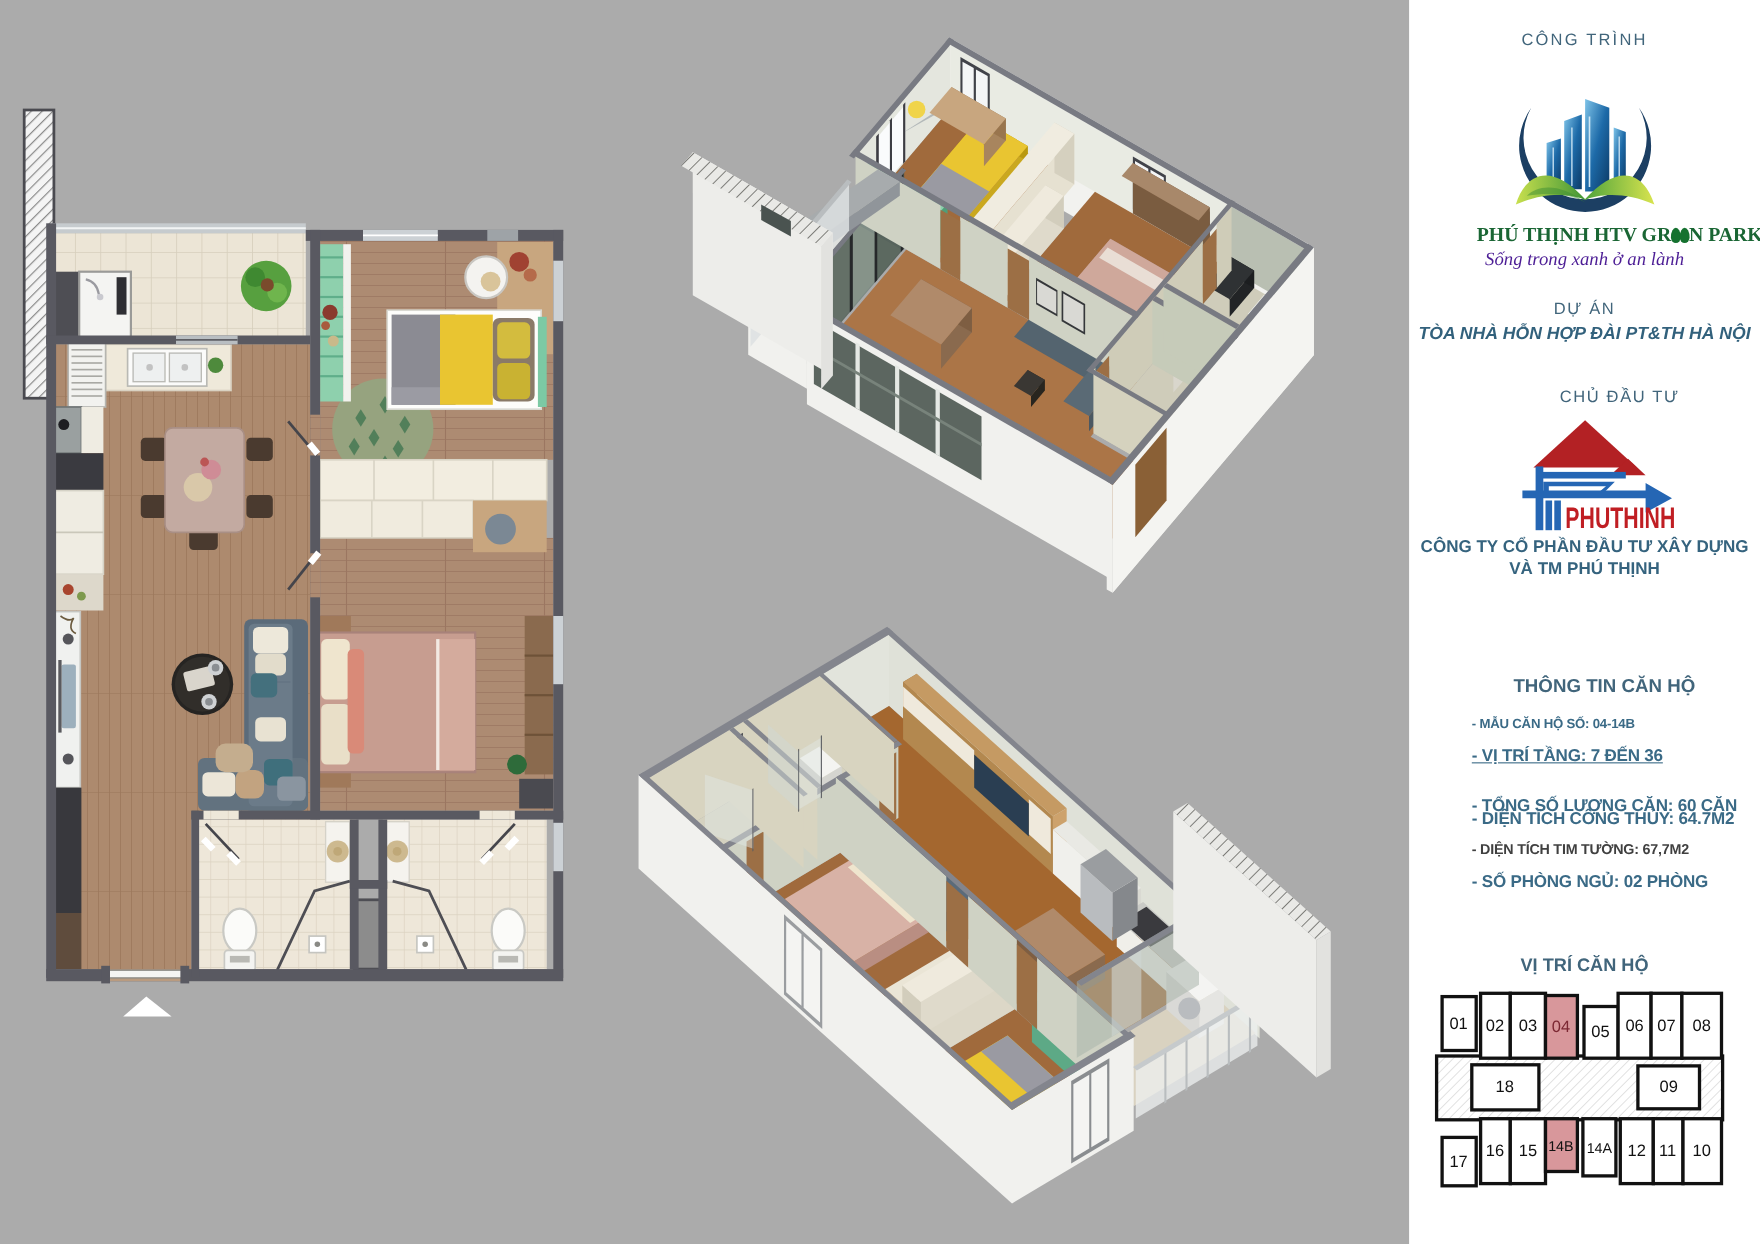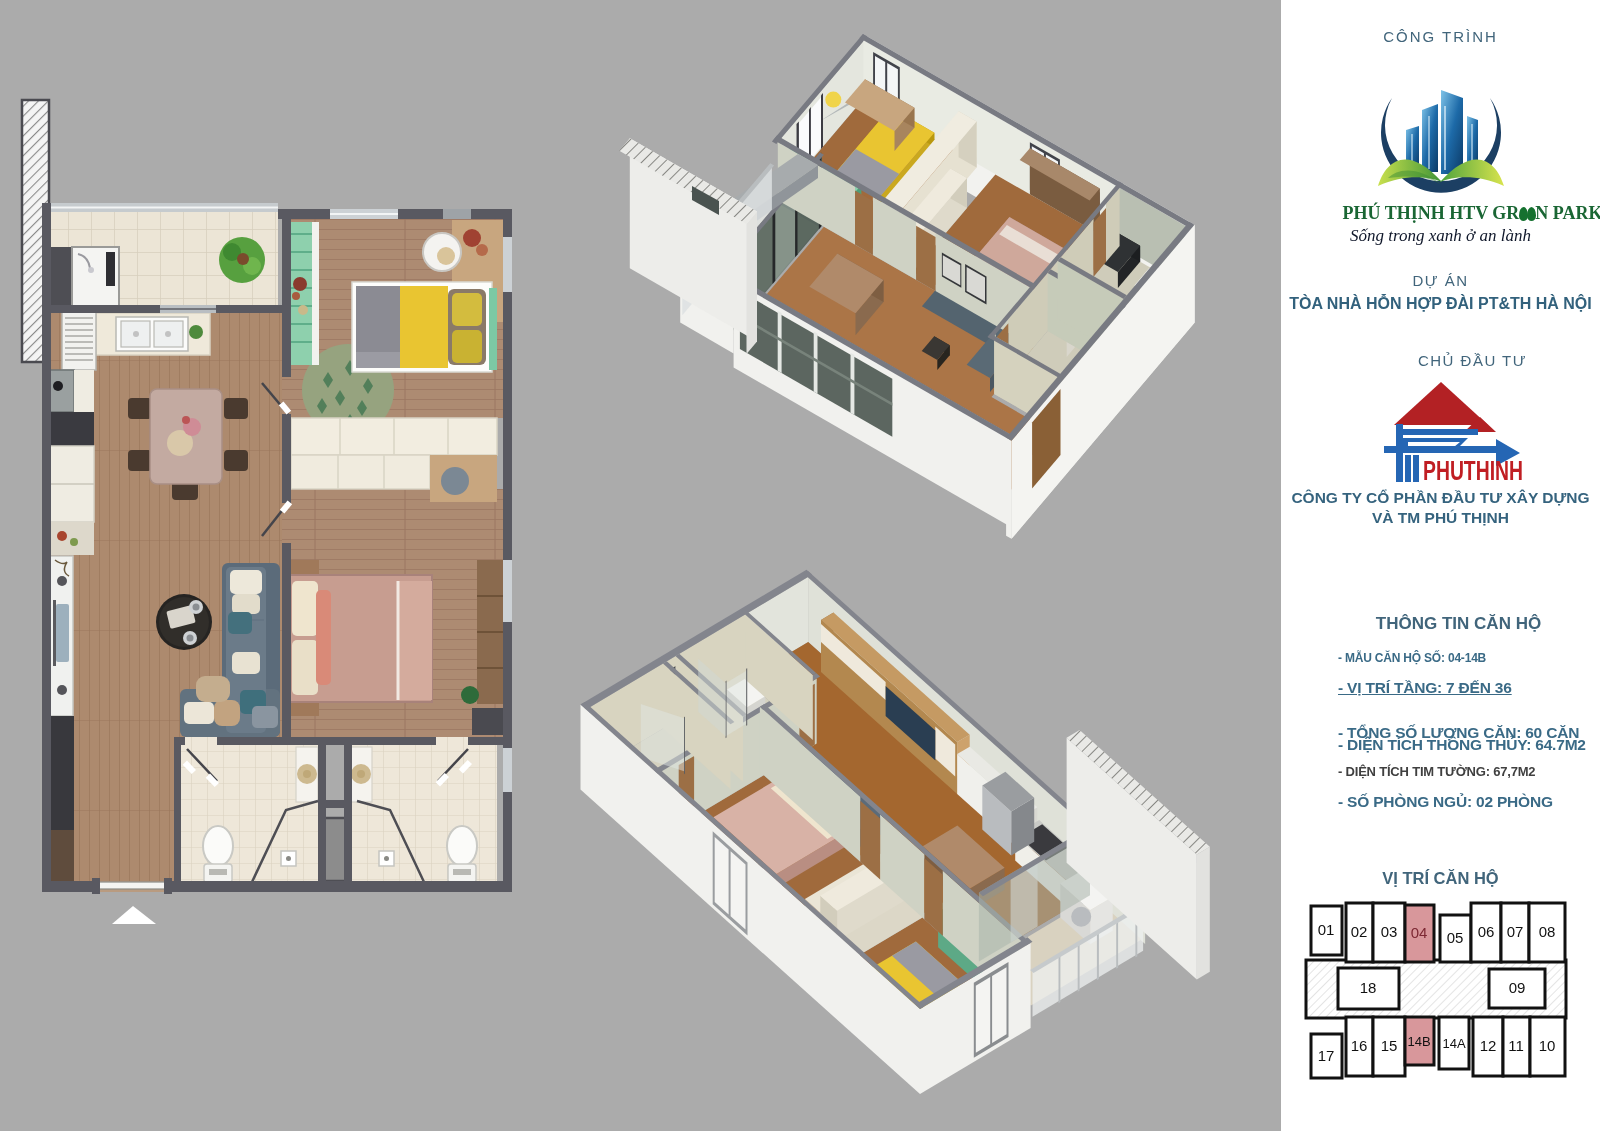--- a/index.html
+++ b/index.html
@@ -665,24 +665,24 @@
       <line x1="106" y1="58" x2="106" y2="100" stroke="#cfe6f4" stroke-width="1.2"></line>
       <line x1="46" y1="68" x2="46" y2="100" stroke="#cfe6f4" stroke-width="1.2"></line>
     </g>
 <path d="M76 116 C42 78 20 94 12 120 C38 108 62 110 76 116 Z" fill="url(#gr1)"></path>
 <path d="M74 116 C108 78 130 94 138 120 C112 108 88 110 74 116 Z" fill="url(#gr2)"></path>
 <path d="M75 118 C52 100 32 102 22 112 C47 108 65 112 75 118 Z" fill="#3e8e34" opacity=".5"></path>
 </svg>
 
 <div class="h" style="left:1281px;top:203px;font-family:'Liberation Serif',serif;font-weight:bold;font-size:18px;color:#1a6634;white-space:nowrap;margin-left:32px;">PHÚ THỊNH HTV GR<span class="leaf"></span><span class="leaf"></span>N PARK</div>
 
-<div class="h" style="left:1281px;top:226px;font-family:'Liberation Serif',serif;font-style:italic;font-size:17px;color:#0f172a;">Sống trong xanh ở an lành</div>
+<div class="h" style="left:1281px;top:226px;font-family:'Liberation Serif',serif;font-style:italic;font-size:17px;color:#4c1d95;">Sống trong xanh ở an lành</div>
 
 <div class="h" style="left:1281px;top:272px;font-size:15px;letter-spacing:1.5px;">DỰ ÁN</div>
-<div class="h" style="left:1281px;top:295px;font-size:16px;font-weight:bold;color:#32617c;white-space:nowrap;">TÒA NHÀ HỖN HỢP ĐÀI PT&amp;TH HÀ NỘI</div>
+<div class="h" style="left:1281px;top:295px;font-size:16px;font-weight:bold;color:#32617c;white-space:nowrap;font-style:italic;">TÒA NHÀ HỖN HỢP ĐÀI PT&amp;TH HÀ NỘI</div>
 
 <div class="h" style="left:1281px;top:352px;font-size:15px;letter-spacing:1.5px;margin-left:32px;">CHỦ ĐẦU TƯ</div>
 
 <svg width="160" height="110" viewBox="0 0 160 110" style="position:absolute;left:1368px;top:376px">
 <polygon points="73,6 26,49 120,49" fill="#b32124"></polygon>
 <polygon points="112,41 96,56 128,56" fill="#b32124"></polygon>
 <rect x="30" y="53" width="80" height="6" fill="#2566b4"></rect>
 <polygon points="35,62 100,62 88,74 35,74" fill="#2566b4"></polygon>
 <polygon points="40,66 92,66 86,71 40,71" fill="#fff"></polygon>
 <polygon points="16,70 128,70 128,63 152,77 128,90 128,77 16,77" fill="#2566b4"></polygon>
@@ -696,21 +696,21 @@
 <div class="h" style="left:1281px;top:509px;font-size:15.5px;font-weight:bold;color:#35637e;">VÀ TM PHÚ THỊNH</div>
 
 <div class="h" style="left:1299px;top:614px;font-size:17px;font-weight:bold;">THÔNG TIN CĂN HỘ</div>
 
 <div style="position:absolute;left:1338px;top:651px;font-size:12px;font-weight:bold;color:#3a6a86;white-space:nowrap;letter-spacing:-.2px;">- MẪU CĂN HỘ SỐ: 04-14B</div>
 
 <div style="position:absolute;left:1338px;top:679px;font-size:15.5px;font-weight:bold;color:#3a6a86;white-space:nowrap;letter-spacing:-.2px;text-decoration:underline;">- VỊ TRÍ TẦNG: 7 ĐẾN 36</div>
 
 <div style="position:absolute;left:1338px;top:708px;font-size:15.5px;font-weight:bold;color:#3a6a86;white-space:nowrap;letter-spacing:-.2px;margin-top:16px;">- TỔNG SỐ LƯỢNG CĂN: 60 CĂN</div>
 
-<div style="position:absolute;left:1338px;top:736px;font-size:15.5px;font-weight:bold;color:#3a6a86;white-space:nowrap;letter-spacing:-.2px;">- DIỆN TÍCH THÔNG THỦY: 64.7M2</div>
+<div style="position:absolute;left:1338px;top:736px;font-size:15.5px;font-weight:bold;color:#3a6a86;white-space:nowrap;letter-spacing:-.2px;">- DIỆN TÍCH CÔNG THỦY: 64.7M2</div>
 
 <div style="position:absolute;left:1338px;top:764px;font-size:13px;font-weight:bold;color:#404040;white-space:nowrap;letter-spacing:-.2px;">- DIỆN TÍCH TIM TƯỜNG: 67,7M2</div>
 
 <div style="position:absolute;left:1338px;top:793px;font-size:15.5px;font-weight:bold;color:#3a6a86;white-space:nowrap;letter-spacing:-.2px;">- SỐ PHÒNG NGỦ: 02 PHÒNG</div>
 
 <div class="h" style="left:1281px;top:869px;font-size:16.5px;font-weight:bold;">VỊ TRÍ CĂN HỘ</div>
 
 <svg width="280" height="195" viewBox="0 0 280 195" style="position:absolute;left:1300px;top:898px">
 <defs>
       <pattern id="hat4" width="6" height="6" patternUnits="userSpaceOnUse" patternTransform="rotate(45)">

